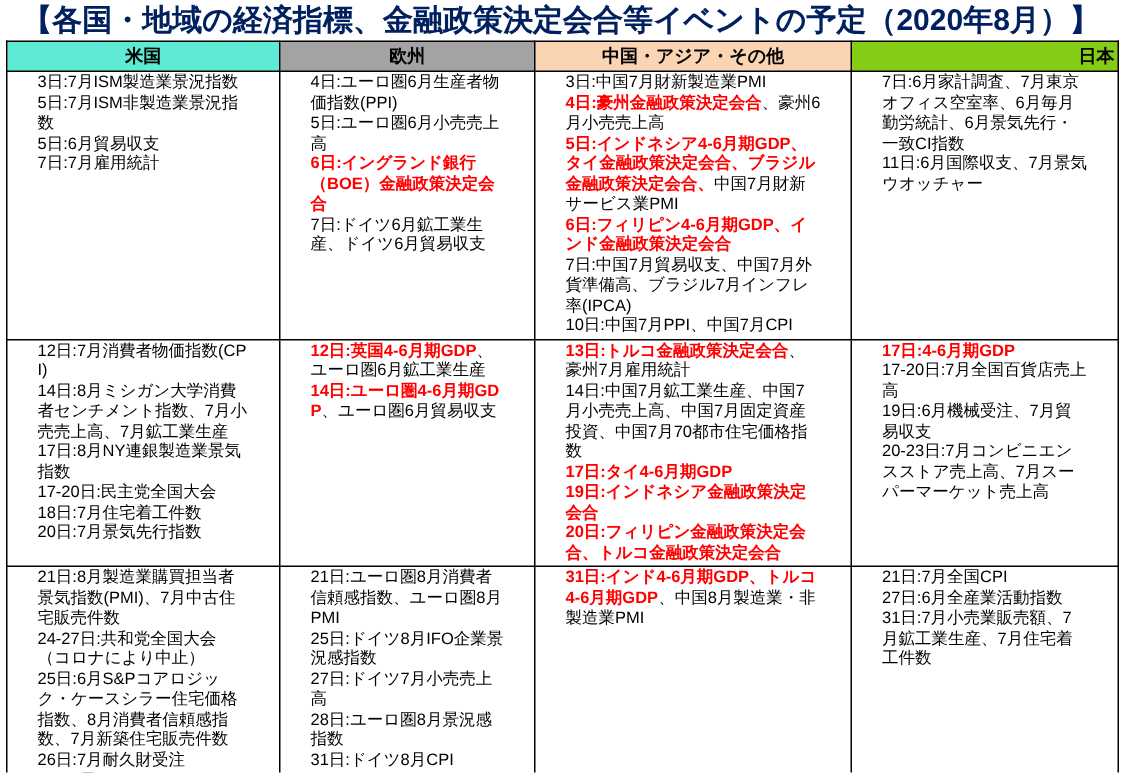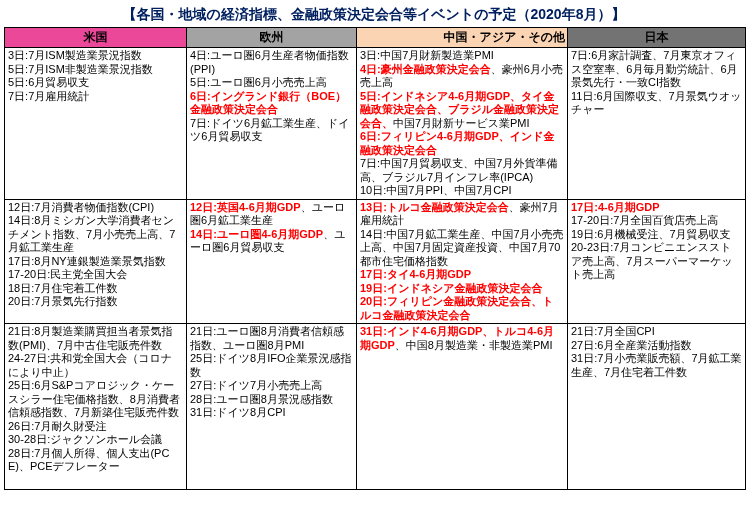--- a/index.html
+++ b/index.html
@@ -12,37 +12,37 @@
     overflow: hidden;
   }
   .page {
     width: 748px;
     height: 515px;
     position: relative;
   }
   .title {
     width: 748px;
     text-align: center;
-    font-size: 14px;
+    font-size: 20px;
     font-weight: bold;
     color: #002060;
     padding-top: 4px;
     letter-spacing: 0px;
     line-height: 20px;
   }
   table.cal {
     border-collapse: collapse;
     table-layout: fixed;
     margin: 3px 0 0 4px;
     border: 1px solid #000000;
   }
   table.cal th, table.cal td {
     border: 1px solid #000000;
     vertical-align: top;
-    padding: 1px 3px;
+    padding: 1px 20px;
     box-sizing: border-box;
   }
   table.cal th {
     font-size: 12px;
     font-weight: bold;
     color: #000000;
     text-align: center;
     vertical-align: middle;
     height: 20px;
     padding: 0 2px;
@@ -73,24 +73,24 @@
 
   <table class="cal">
     <colgroup>
         <col style="width: 182px;">
         <col style="width: 170px;">
         <col style="width: 211px;">
         <col style="width: 178px;">
       </colgroup>
     <thead>
         <tr>
-          <th style="background: #ec4899;">米国</th>
+          <th style="background: #5eead4;">米国</th>
           <th style="background: #a3a3a3;">欧州</th>
-          <th style="background: rgb(251, 212, 180); text-align: right;">中国・アジア・その他</th>
-          <th style="background: #737373;">日本</th>
+          <th style="background: rgb(251, 212, 180);">中国・アジア・その他</th>
+          <th style="background: #84cc16; text-align: right;">日本</th>
         </tr>
       </thead>
     <tbody>
         <tr>
           <td style="height: 150px;">
             <div class="entry"><span class="seg-black">3日:7月ISM製造業景況指数</span></div>
             <div class="entry"><span class="seg-black">5日:7月ISM非製造業景況指数</span></div>
             <div class="entry"><span class="seg-black">5日:6月貿易収支</span></div>
             <div class="entry"><span class="seg-black">7日:7月雇用統計</span></div>
           </td>

